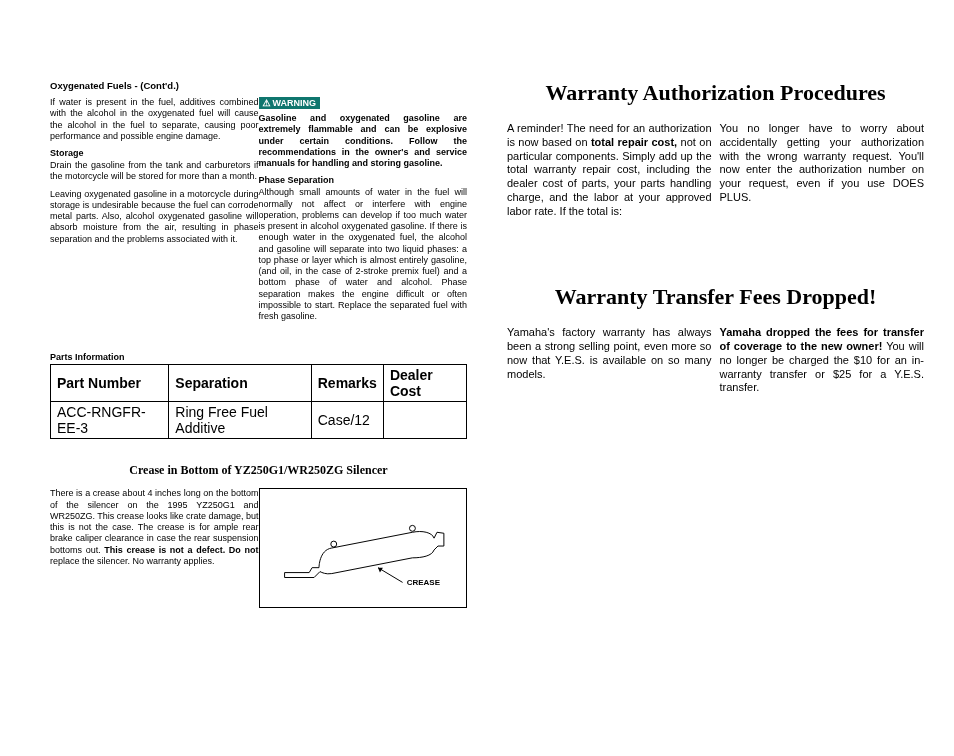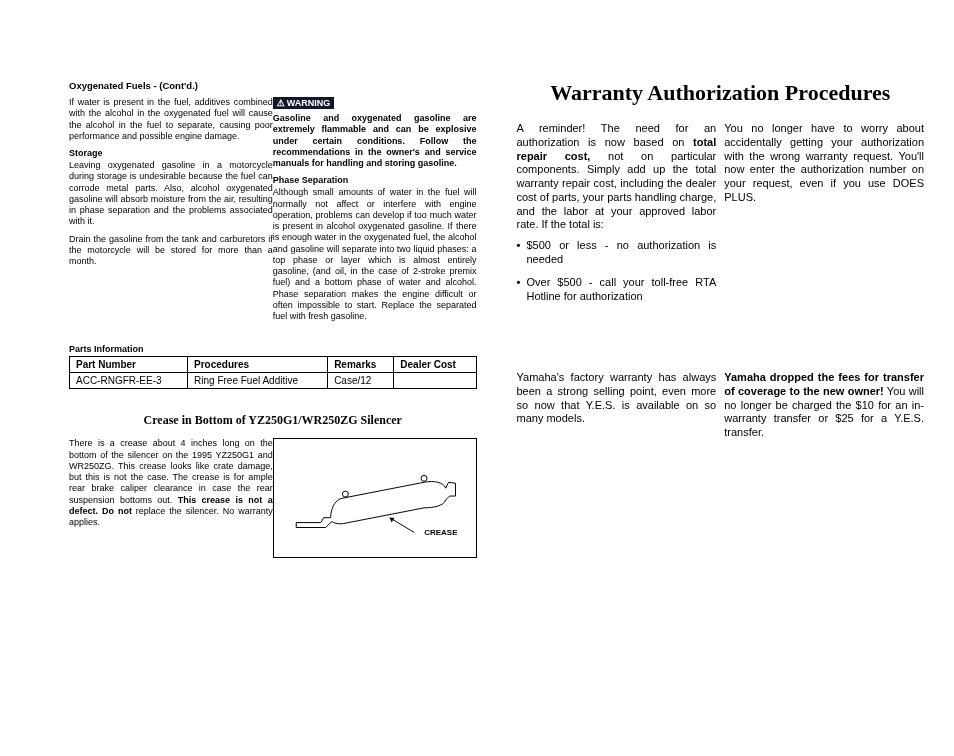--- a/index.html
+++ b/index.html
@@ -9,21 +9,21 @@
     height: 756px;
     background: #fff;
     font-family: Arial, Helvetica, sans-serif;
     font-size: 9px;
     color: #000;
     overflow: hidden;
   }
   .page {
     display: flex;
     flex-direction: row;
-    padding: 80px 30px 30px 69px;
+    padding: 80px 30px 30px 50px;
     gap: 40px;
     box-sizing: border-box;
     height: 100%;
     justify-content: center;
   }
   .left {
     width: 420px;
   }
   .right {
     width: 420px;
@@ -45,44 +45,44 @@
   }
   .two-col {
     display: flex;
   }
   .col {
     width: 50%;
     text-align: justify;
   }
   .warning-box {
     display: inline-block;
-    background: #0f172a;
+    background: #0f766e;
     color: #fff;
     font-weight: bold;
     padding: 1px 4px;
     font-size: 9px;
     margin-bottom: 4px;
   }
   .warn-tri {
     color: #fff;
     margin-right: 2px;
   }
   .parts-info-head {
     font-weight: bold;
-    margin-top: 16px;
+    margin-top: 24px;
   }
   table {
     border-collapse: collapse;
     width: 100%;
     margin-top: 2px;
   }
   th, td {
     border: 1px solid #000;
     padding: 2px 6px;
-    font-size: 10px;
+    font-size: 14px;
     text-align: left;
   }
   th {
     font-weight: bold;
   }
   .crease-section {
     margin-top: 24px;
   }
   .crease-title {
     text-align: center;
@@ -106,21 +106,21 @@
     height: 120px;
     position: relative;
     box-sizing: border-box;
   }
   .silencer-svg {
     width: 100%;
     height: 100%;
   }
   .crease-label {
     position: absolute;
-    right: 18px;
+    right: 26px;
     bottom: 20px;
     font-size: 8px;
     font-weight: bold;
   }
 
   
   .right h1 {
     font-family: "Times New Roman", serif;
     font-weight: bold;
     text-align: center;
@@ -173,39 +173,39 @@
 <div class="page">
 
   <div class="left">
 
     <div class="sec-head">Oxygenated Fuels - (Cont'd.)</div>
 
     <div class="two-col">
       <div class="col">
         <p>If water is present in the fuel, additives combined with the alcohol in the oxygenated fuel will cause the alcohol in the fuel to separate, causing poor performance and possible engine damage.</p>
         <div class="sub-head">Storage</div>
+        <p>Drain the gasoline from the tank and carburetors if the motorcycle will be stored for more than a month.</p>
         <p>Leaving oxygenated gasoline in a motorcycle during storage is undesirable because the fuel can corrode metal parts. Also, alcohol oxygenated gasoline will absorb moisture from the air, resulting in phase separation and the problems associated with it.</p>
-        <p>Drain the gasoline from the tank and carburetors if the motorcycle will be stored for more than a month.</p>
       </div>
       <div class="col">
         <div class="warning-box">
           <span class="warn-tri">⚠</span><span>WARNING</span>
         </div>
         <p class="b">Gasoline and oxygenated gasoline are extremely flammable and can be explosive under certain conditions. Follow the recommendations in the owner's and service manuals for handling and storing gasoline.</p>
         <div class="sub-head">Phase Separation</div>
         <p>Although small amounts of water in the fuel will normally not affect or interfere with engine operation, problems can develop if too much water is present in alcohol oxygenated gasoline. If there is enough water in the oxygenated fuel, the alcohol and gasoline will separate into two liquid phases: a top phase or layer which is almost entirely gasoline, (and oil, in the case of 2-stroke premix fuel) and a bottom phase of water and alcohol. Phase separation makes the engine difficult or often impossible to start. Replace the separated fuel with fresh gasoline.</p>
       </div>
     </div>
 
     <div class="parts-info-head">Parts Information</div>
     <table>
       <tbody>
           <tr>
         <th>Part Number</th>
-        <th>Procedures</th>
+        <th>Separation</th>
         <th>Remarks</th>
         <th>Dealer Cost</th>
       </tr>
       <tr>
         <td>ACC-RNGFR-EE-3</td>
         <td>Ring Free Fuel Additive</td>
         <td>Case/12</td>
         <td></td>
       </tr>
     </tbody>
@@ -233,31 +233,28 @@
   </div>
 
   <div class="right">
 
     <h1>Warranty Authorization Procedures</h1>
     <div class="right-two-col">
       <div class="right-col">
         <p>
           <span>A reminder! The need for an authorization is now based on </span><span class="b">total repair cost,</span><span> not on particular components. Simply add up the total warranty repair cost, including the dealer cost of parts, your parts handling charge, and the labor at your approved labor rate. If the total is:</span>
         </p>
-        <ul class="bullets">
-          <li>$500 or less - no authorization is needed</li>
-          <li>Over $500 - call your toll-free RTA Hotline for authorization</li>
-        </ul>
       </div>
       <div class="right-col">
         <p>You no longer have to worry about accidentally getting your authorization with the wrong warranty request. You'll now enter the authorization number on your request, even if you use DOES PLUS.</p>
       </div>
     </div>
 
     <div class="transfer-section">
+      <h1>Warranty Transfer Fees Dropped!</h1>
       <div class="right-two-col">
         <div class="right-col">
           <p>Yamaha's factory warranty has always been a strong selling point, even more so now that Y.E.S. is available on so many models.</p>
         </div>
         <div class="right-col">
           <p>
             <span class="b">Yamaha dropped the fees for transfer of coverage to the new owner!</span><span> You will no longer be charged the $10 for an in-warranty transfer or $25 for a Y.E.S. transfer.</span>
           </p>
         </div>
       </div>

